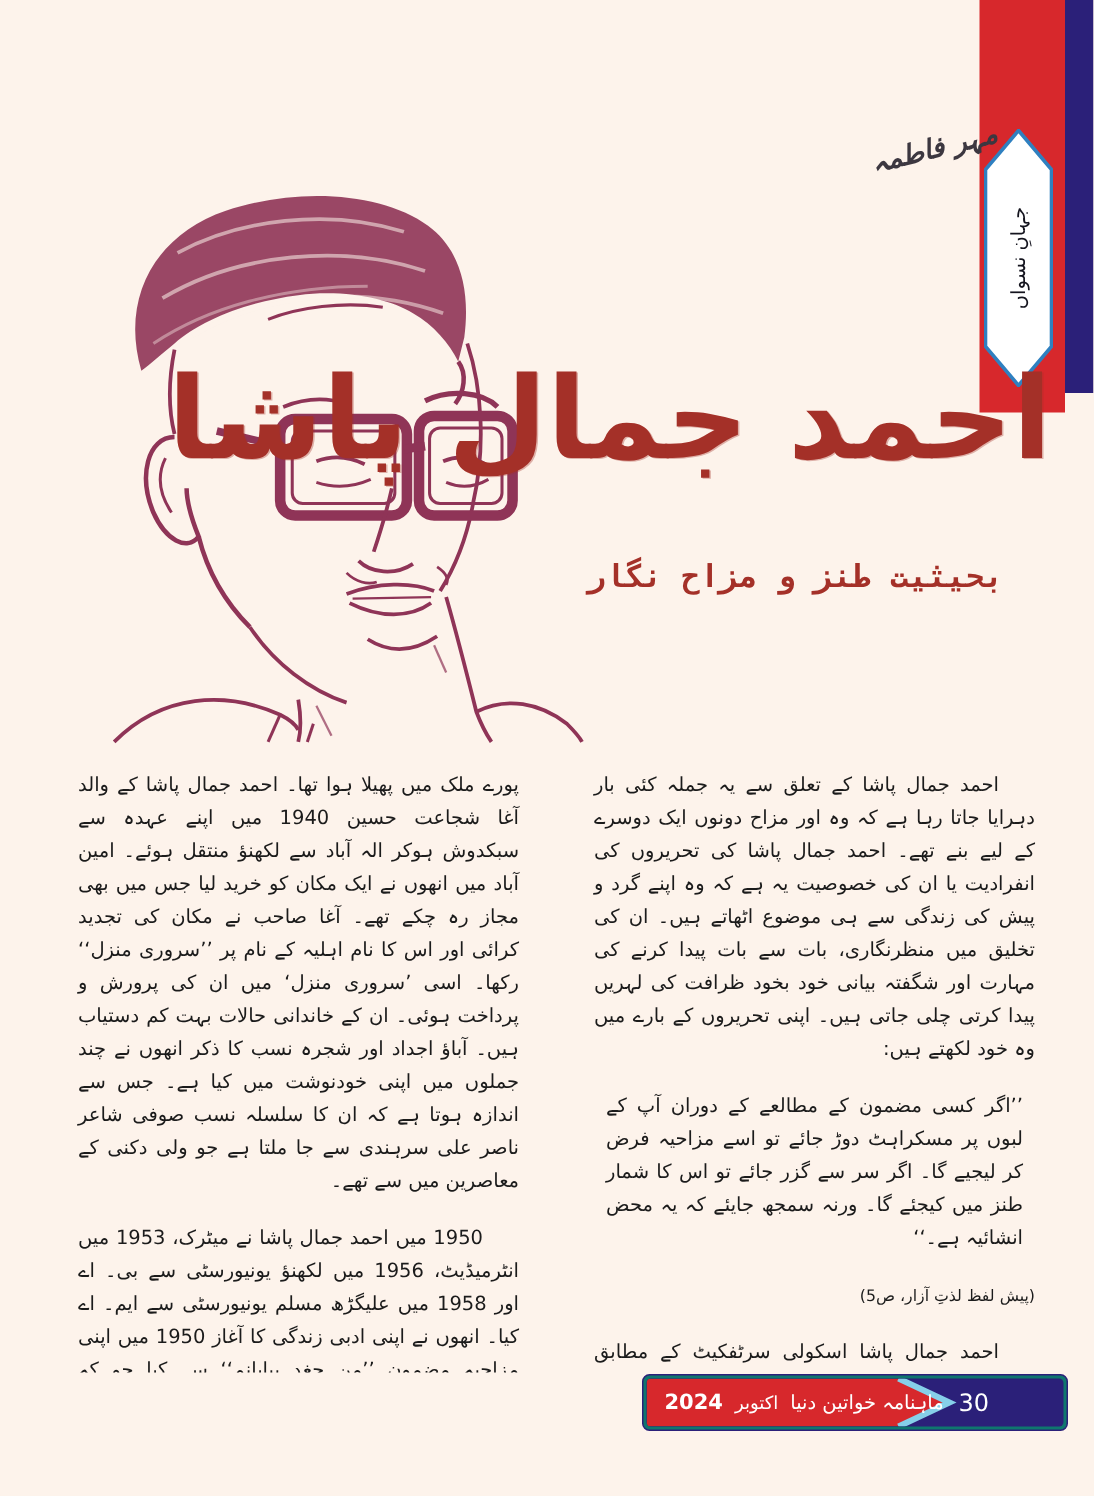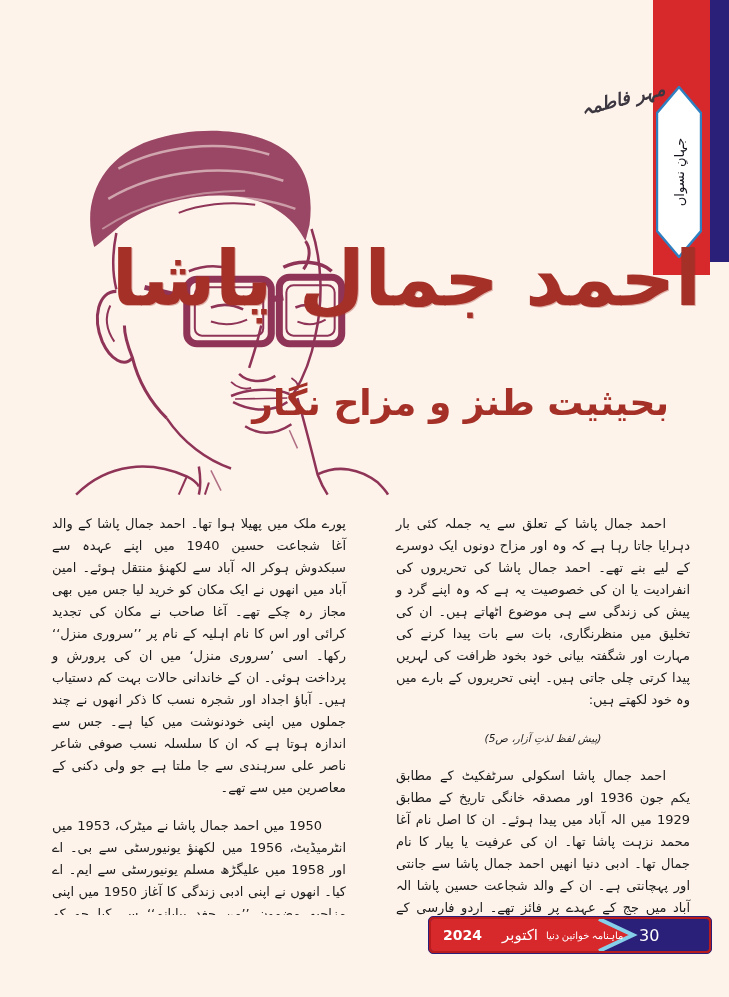--- a/index.html
+++ b/index.html
@@ -54,66 +54,67 @@
   .headline {
     right: 28px; top: 236px;
     font-size: 76px; font-weight: bold; line-height: 1.12;
     color: var(--title-maroon, #a43028);
     direction: rtl; white-space: nowrap;
     z-index: 5;
     text-shadow: 1px 1px 0 rgba(164,48,40,.35);
     text-align: center;
   }
   .subhead {
-    right: 60px; top: 382px;
-    font-size: 36px; font-weight: bold;
+    right: 60px; top: 372px;
+    font-size: 21px; font-weight: bold;
     color: var(--title-maroon, #a43028);
     direction: rtl; white-space: nowrap;
     z-index: 5;
+    font-family: Liberation Mono, monospace;
   }
 
   
   .columns {
     left: 36px; top: 497px; width: 670px; height: 418px;
     display: flex; direction: rtl; gap: 18px;
     z-index: 4;
   }
   .col {
     flex: 1 1 0; overflow: hidden;
     direction: rtl; text-align: justify;
     font-size: 13px; line-height: 22px; color: #1b1b1b;
   }
   .col p { margin: 16px; }
   .indent { text-indent: 24px; }
   .quote { margin: 0 24px !important; }
-  .cite { font-size: 10.5px; text-align: center; font-style: italic; }
+  .cite { font-size: 10.5px; text-align: right; }
 
   
   .footer-bar {
     left: 428px; top: 916px; width: 284px; height: 38px;
     box-sizing: border-box;
     border: 1.5px solid var(--band-navy, #2b2079);
     border-radius: 5px;
-    background: #b91c1c; padding: 2px;
+    background: #0f766e; padding: 2px;
     z-index: 6;
   }
   .footer-inner {
     position: relative; width: 100%; height: 100%;
     background: var(--band-navy, #2b2079);
     border-radius: 3px; overflow: hidden;
   }
   .pennant { position: absolute; left: 0; top: 0; width: 210px; height: 100%; }
   .footer-text {
     position: absolute; left: 12px; top: 0; height: 100%;
     display: flex; align-items: center; gap: 8px;
     color: #ffffff; white-space: nowrap;
   }
   .footer-year  { font-size: 14px; font-weight: bold; }
-  .footer-month { font-size: 15px; direction: rtl; margin-left: 12px; }
-  .footer-mag   { font-size: 10px; direction: rtl; font-family: Liberation Serif, serif; }
+  .footer-month { font-size: 12px; direction: rtl; }
+  .footer-mag   { font-size: 13px; direction: rtl; }
   .footer-page {
     position: absolute; left: 208px; top: 50%;
     transform: translateY(-50%);
     color: #ffffff; font-size: 16px; font-weight: normal;
   }
 </style>
 </head>
 <body>
 
 <div class="abs band-red"></div>
@@ -192,20 +193,21 @@
     </g>
   </svg>
 </div>
 
 <div class="abs headline">احمد جمال پاشا</div>
 <div class="abs subhead">بحیثیت طنز و مزاح نگار</div>
 
 <div class="abs columns">
   <div class="col">
     <p class="indent">احمد جمال پاشا کے تعلق سے یہ جملہ کئی بار دہرایا جاتا رہا ہے کہ وہ اور مزاح دونوں ایک دوسرے کے لیے بنے تھے۔ احمد جمال پاشا کی تحریروں کی انفرادیت یا ان کی خصوصیت یہ ہے کہ وہ اپنے گرد و پیش کی زندگی سے ہی موضوع اٹھاتے ہیں۔ ان کی تخلیق میں منظرنگاری، بات سے بات پیدا کرنے کی مہارت اور شگفتہ بیانی خود بخود ظرافت کی لہریں پیدا کرتی چلی جاتی ہیں۔ اپنی تحریروں کے بارے میں وہ خود لکھتے ہیں:</p>
+    <p class="quote">’’اگر کسی مضمون کے مطالعے کے دوران آپ کے لبوں پر مسکراہٹ دوڑ جائے تو اسے مزاحیہ فرض کر لیجیے گا۔ اگر سر سے گزر جائے تو اس کا شمار طنز میں کیجئے گا۔ ورنہ سمجھ جایئے کہ یہ محض انشائیہ ہے۔‘‘</p>
     <p class="cite">(پیش لفظ لذتِ آزار، ص5)</p>
     <p class="indent">احمد جمال پاشا اسکولی سرٹفکیٹ کے مطابق یکم جون 1936 اور مصدقہ خانگی تاریخ کے مطابق 1929 میں الہ آباد میں پیدا ہوئے۔ ان کا اصل نام آغا محمد نزہت پاشا تھا۔ ان کی عرفیت یا پیار کا نام جمال تھا۔ ادبی دنیا انھیں احمد جمال پاشا سے جانتی اور پہچانتی ہے۔ ان کے والد شجاعت حسین پاشا الہ آباد میں جج کے عہدے پر فائز تھے۔ اردو فارسی کے شاعر و ادیب اور صوفی بزرگ تھے۔ ان کے مریدوں کا بہت بڑا حلقہ</p>
   </div>
   <div class="col">
     <p>پورے ملک میں پھیلا ہوا تھا۔ احمد جمال پاشا کے والد آغا شجاعت حسین 1940 میں اپنے عہدہ سے سبکدوش ہوکر الہ آباد سے لکھنؤ منتقل ہوئے۔ امین آباد میں انھوں نے ایک مکان کو خرید لیا جس میں بھی مجاز رہ چکے تھے۔ آغا صاحب نے مکان کی تجدید کرائی اور اس کا نام اہلیہ کے نام پر ’’سروری منزل‘‘ رکھا۔ اسی ’سروری منزل‘ میں ان کی پرورش و پرداخت ہوئی۔ ان کے خاندانی حالات بہت کم دستیاب ہیں۔ آباؤ اجداد اور شجرہ نسب کا ذکر انھوں نے چند جملوں میں اپنی خودنوشت میں کیا ہے۔ جس سے اندازہ ہوتا ہے کہ ان کا سلسلہ نسب صوفی شاعر ناصر علی سرہندی سے جا ملتا ہے جو ولی دکنی کے معاصرین میں سے تھے۔</p>
     <p class="indent">1950 میں احمد جمال پاشا نے میٹرک، 1953 میں انٹرمیڈیٹ، 1956 میں لکھنؤ یونیورسٹی سے بی۔ اے اور 1958 میں علیگڑھ مسلم یونیورسٹی سے ایم۔ اے کیا۔ انھوں نے اپنی ادبی زندگی کا آغاز 1950 میں اپنی مزاحیہ مضمون ’’من چغد بیابانم‘‘ سے کیا جو کہ جالندھر سے شائع ہونے والے ماہنامہ ’’راوی‘‘ میں شائع ہوا تھا۔</p>
     <p class="indent">علی گڑھ میں انھیں قاضی عبدالستار، قمر رئیس، محمود الٰہی، تنویر احمد علوی، اقبال مجید، راہی معصوم رضا، شہریار، سید امین اشرف، شہاب جعفری</p>
   </div>
 </div>
 

